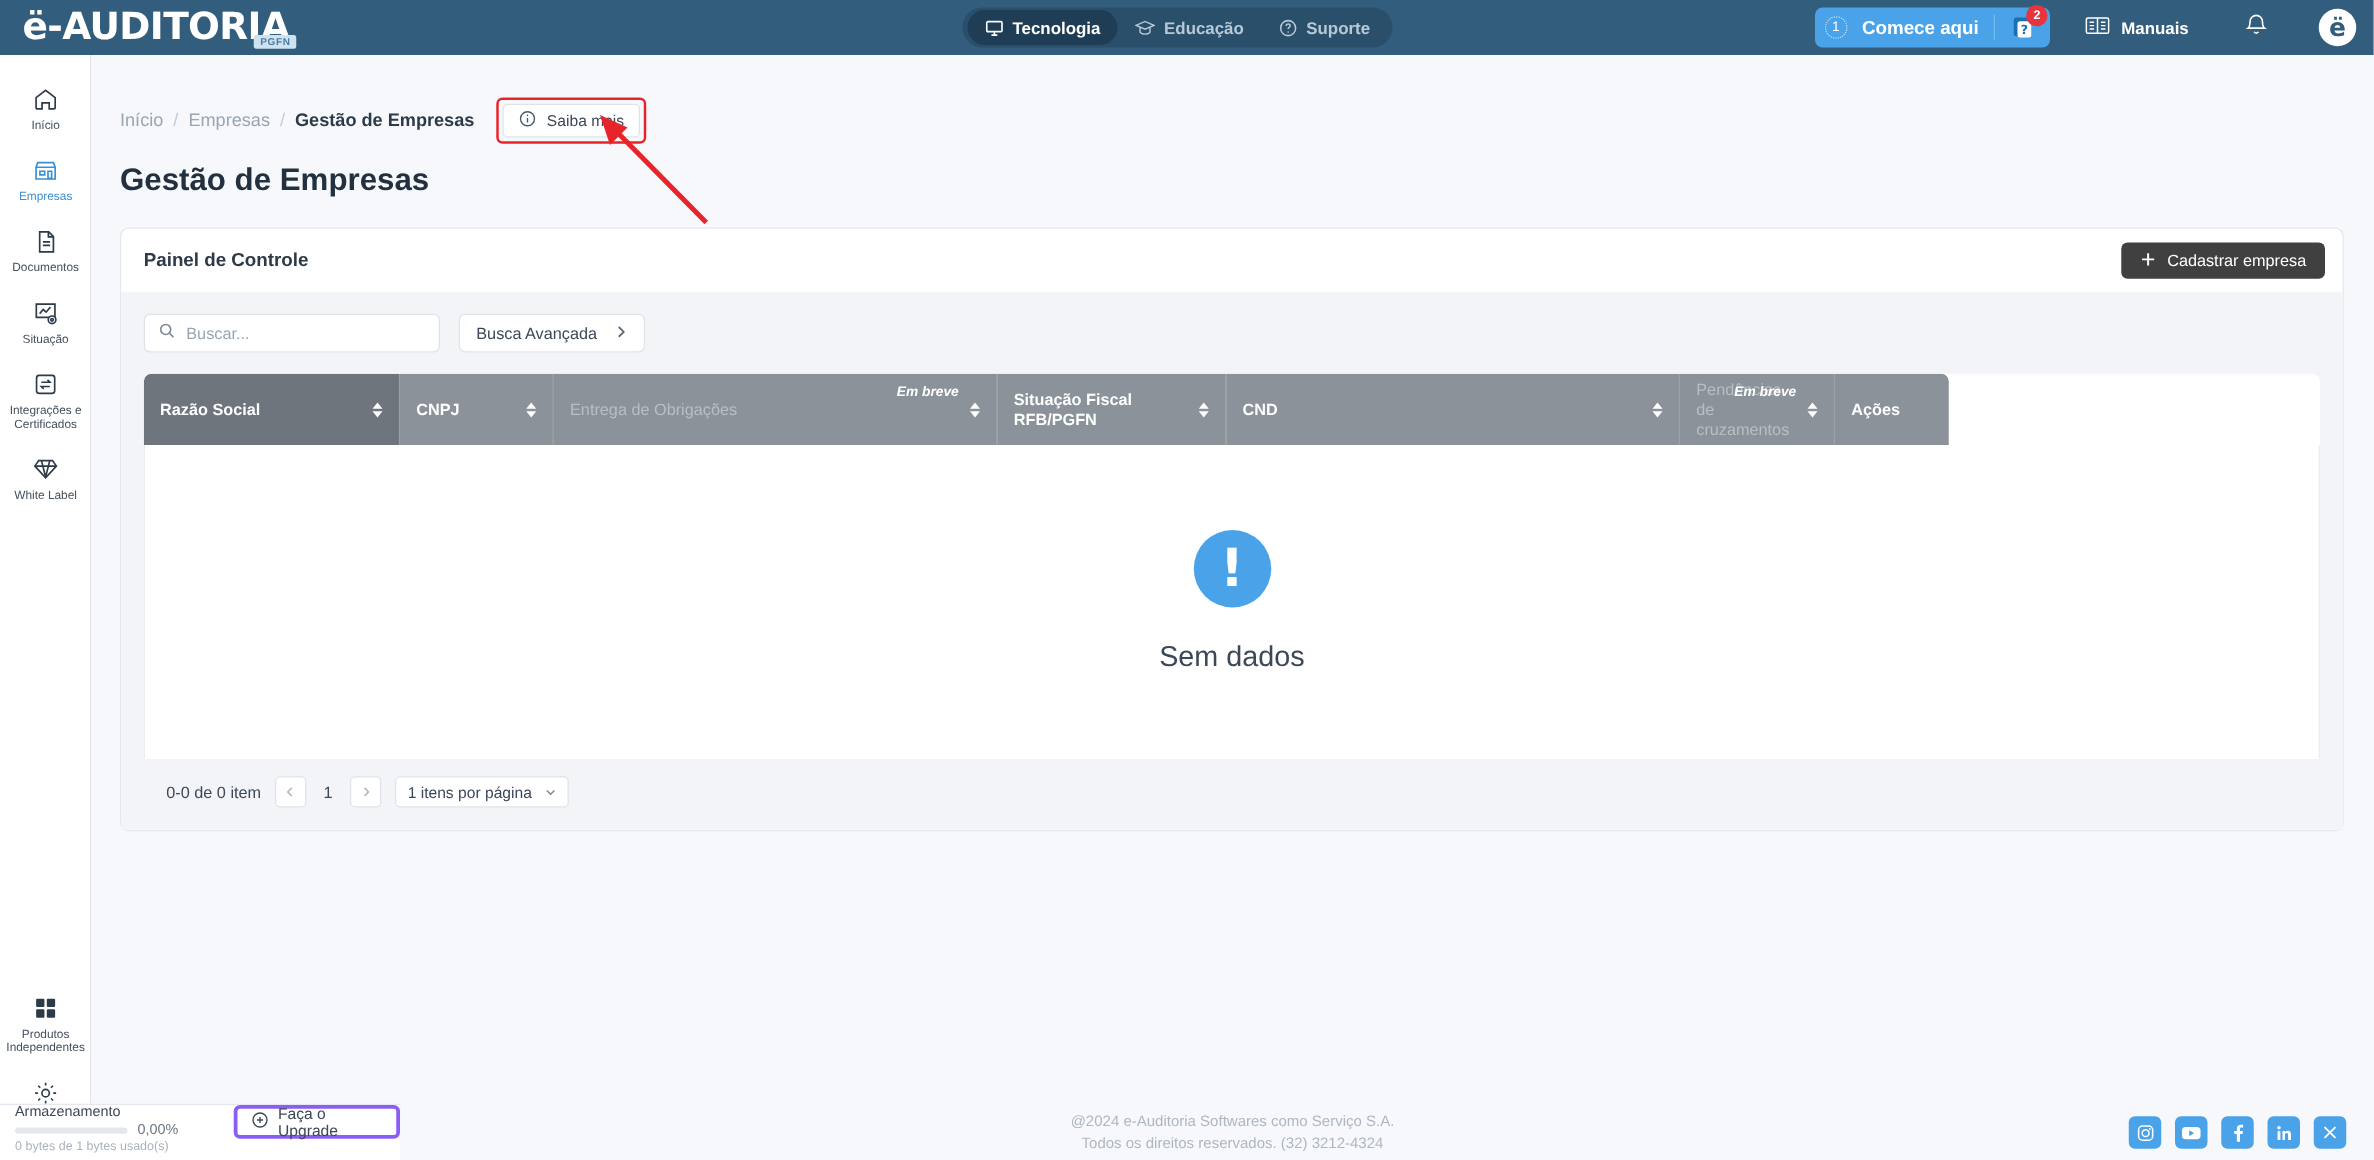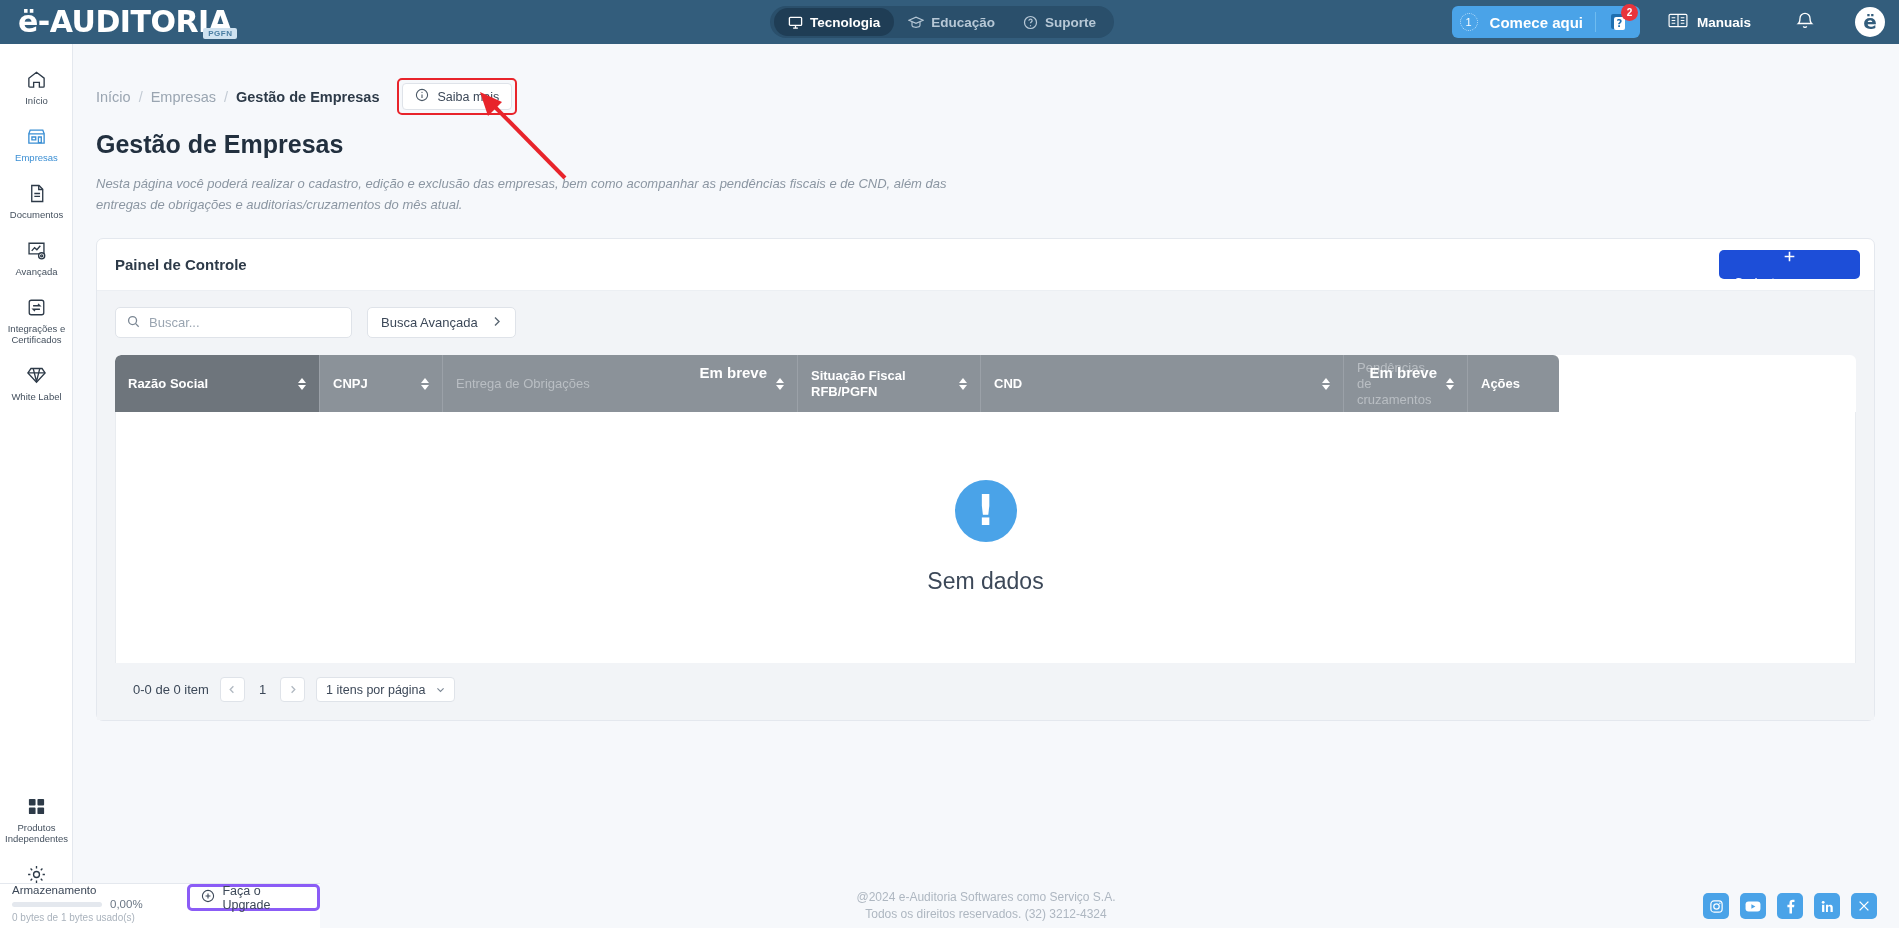--- a/index.html
+++ b/index.html
@@ -157,24 +157,23 @@
     margin: 23px 0 0 23px; width: 1779px;
     background: #ffffff; border: 1px solid #e4e8ee; border-radius: 7px;
   }
   .panel-head {
     height: 52px; display: flex; align-items: center; justify-content: space-between;
     padding: 0 14px 0 18px; border-bottom: 1px solid #eceff3;
   }
   .panel-title { font-size: 15px; font-weight: bold; color: #2d3a48; }
   .cadastrar-btn {
     display: flex; align-items: center; gap: 9px;
-    height: 29px; padding: 0 15px; background: #1d4ed8; border: none;
+    height: 29px; padding: 0 15px; background: #404040; border: none;
     border-radius: 5px; color: #fff; font-size: 13px; cursor: pointer;
     font-family: "Liberation Sans", sans-serif;
-    flex-direction: column;
   }
 
   .panel-body { background: #f2f4f7; padding: 16px 18px 14px; }
   .search-row { display: flex; align-items: center; gap: 15px; margin-bottom: 17px; }
   .search-box {
     display: flex; align-items: center; gap: 9px;
     width: 237px; height: 31px; background: #fff;
     border: 1px solid #dfe3e9; border-radius: 5px; padding: 0 11px;
   }
   .search-box input {
@@ -198,21 +197,21 @@
     background: #8b9299; color: #ffffff;
     font-size: 13px; font-weight: bold;
     padding: 0 13px; border-right: 1px solid #9ba1a8;
   }
   .th.first { background: #6e757c; border-radius: 6px 0 0 0; }
   .th.last { border-right: none; border-radius: 0 6px 0 0; }
   .th.soon { color: #b9bec3; font-weight: normal; }
   .th-label { flex: 1; line-height: 16px; }
   .soon-badge {
     position: absolute; top: 9px; right: 30px;
-    font-size: 15px; font-weight: bold; color: #ffffff;
+    font-size: 11px; font-style: italic; font-weight: bold; color: #ffffff;
   }
   .sorter { display: flex; flex-direction: column; gap: 2px; margin-left: 6px; }
   .sorter i {
     display: block; width: 0; height: 0;
     border-left: 4.5px solid transparent; border-right: 4.5px solid transparent;
   }
   .sorter i.up { border-bottom: 5px solid #ffffff; }
   .sorter i.down { border-top: 5px solid #ffffff; }
   .th.soon .sorter i.up { border-bottom-color: #ffffff; }
   .th.soon .sorter i.down { border-top-color: #ffffff; }
@@ -375,21 +374,21 @@
 
     <div class="side-item">
       <div class="side-icon">
         <svg width="21" height="21" viewBox="0 0 22 22" fill="none" stroke="#2d3a48" stroke-width="1.4">
           <path d="M3.2 3.4h15.6v11.2H3.2V3.4z"></path>
             <path d="M6 11.4 9 8l2.4 2.2 3.6-4.2"></path>
           <circle cx="16.4" cy="16.6" r="3.2" fill="#ffffff"></circle>
             <circle cx="16.4" cy="16.6" r="1.1"></circle>
         </svg>
       </div>
-      <div class="side-label">Avançada</div>
+      <div class="side-label">Situação</div>
     </div>
 
     <div class="side-item">
       <div class="side-icon">
         <svg width="21" height="21" viewBox="0 0 22 22" fill="none" stroke="#2d3a48" stroke-width="1.4">
           <rect x="3.4" y="3.4" width="15.2" height="15.2" rx="2.2"></rect>
           <path d="M7.4 9.2h7.2l-2-2M14.6 12.8H7.4l2 2"></path>
         </svg>
       </div>
       <div class="side-label">Integrações e Certificados</div>
@@ -447,21 +446,20 @@
               <path d="M8 7.4v4"></path>
               <circle cx="8" cy="4.9" r=".75" fill="#4b5866" stroke="none"></circle>
           </svg>
         </span>
         <span>Saiba mais</span>
       </span>
     </span>
   </div>
 
   <div class="page-title">Gestão de Empresas</div>
-  <div class="page-desc">Nesta página você poderá realizar o cadastro, edição e exclusão das empresas, bem como acompanhar as pendências fiscais e de CND, além das entregas de obrigações e auditorias/cruzamentos do mês atual.</div>
 
   <svg class="arrow-svg" width="120" height="100" viewBox="0 0 120 100">
     <line x1="97" y1="92" x2="24" y2="18" stroke="#e8242b" stroke-width="4"></line>
     <polygon points="12,6 34,16 20,30" fill="#e8242b"></polygon>
   </svg>
 
   <div class="panel">
     <div class="panel-head">
       <div class="panel-title">Painel de Controle</div>
       <button class="cadastrar-btn">

